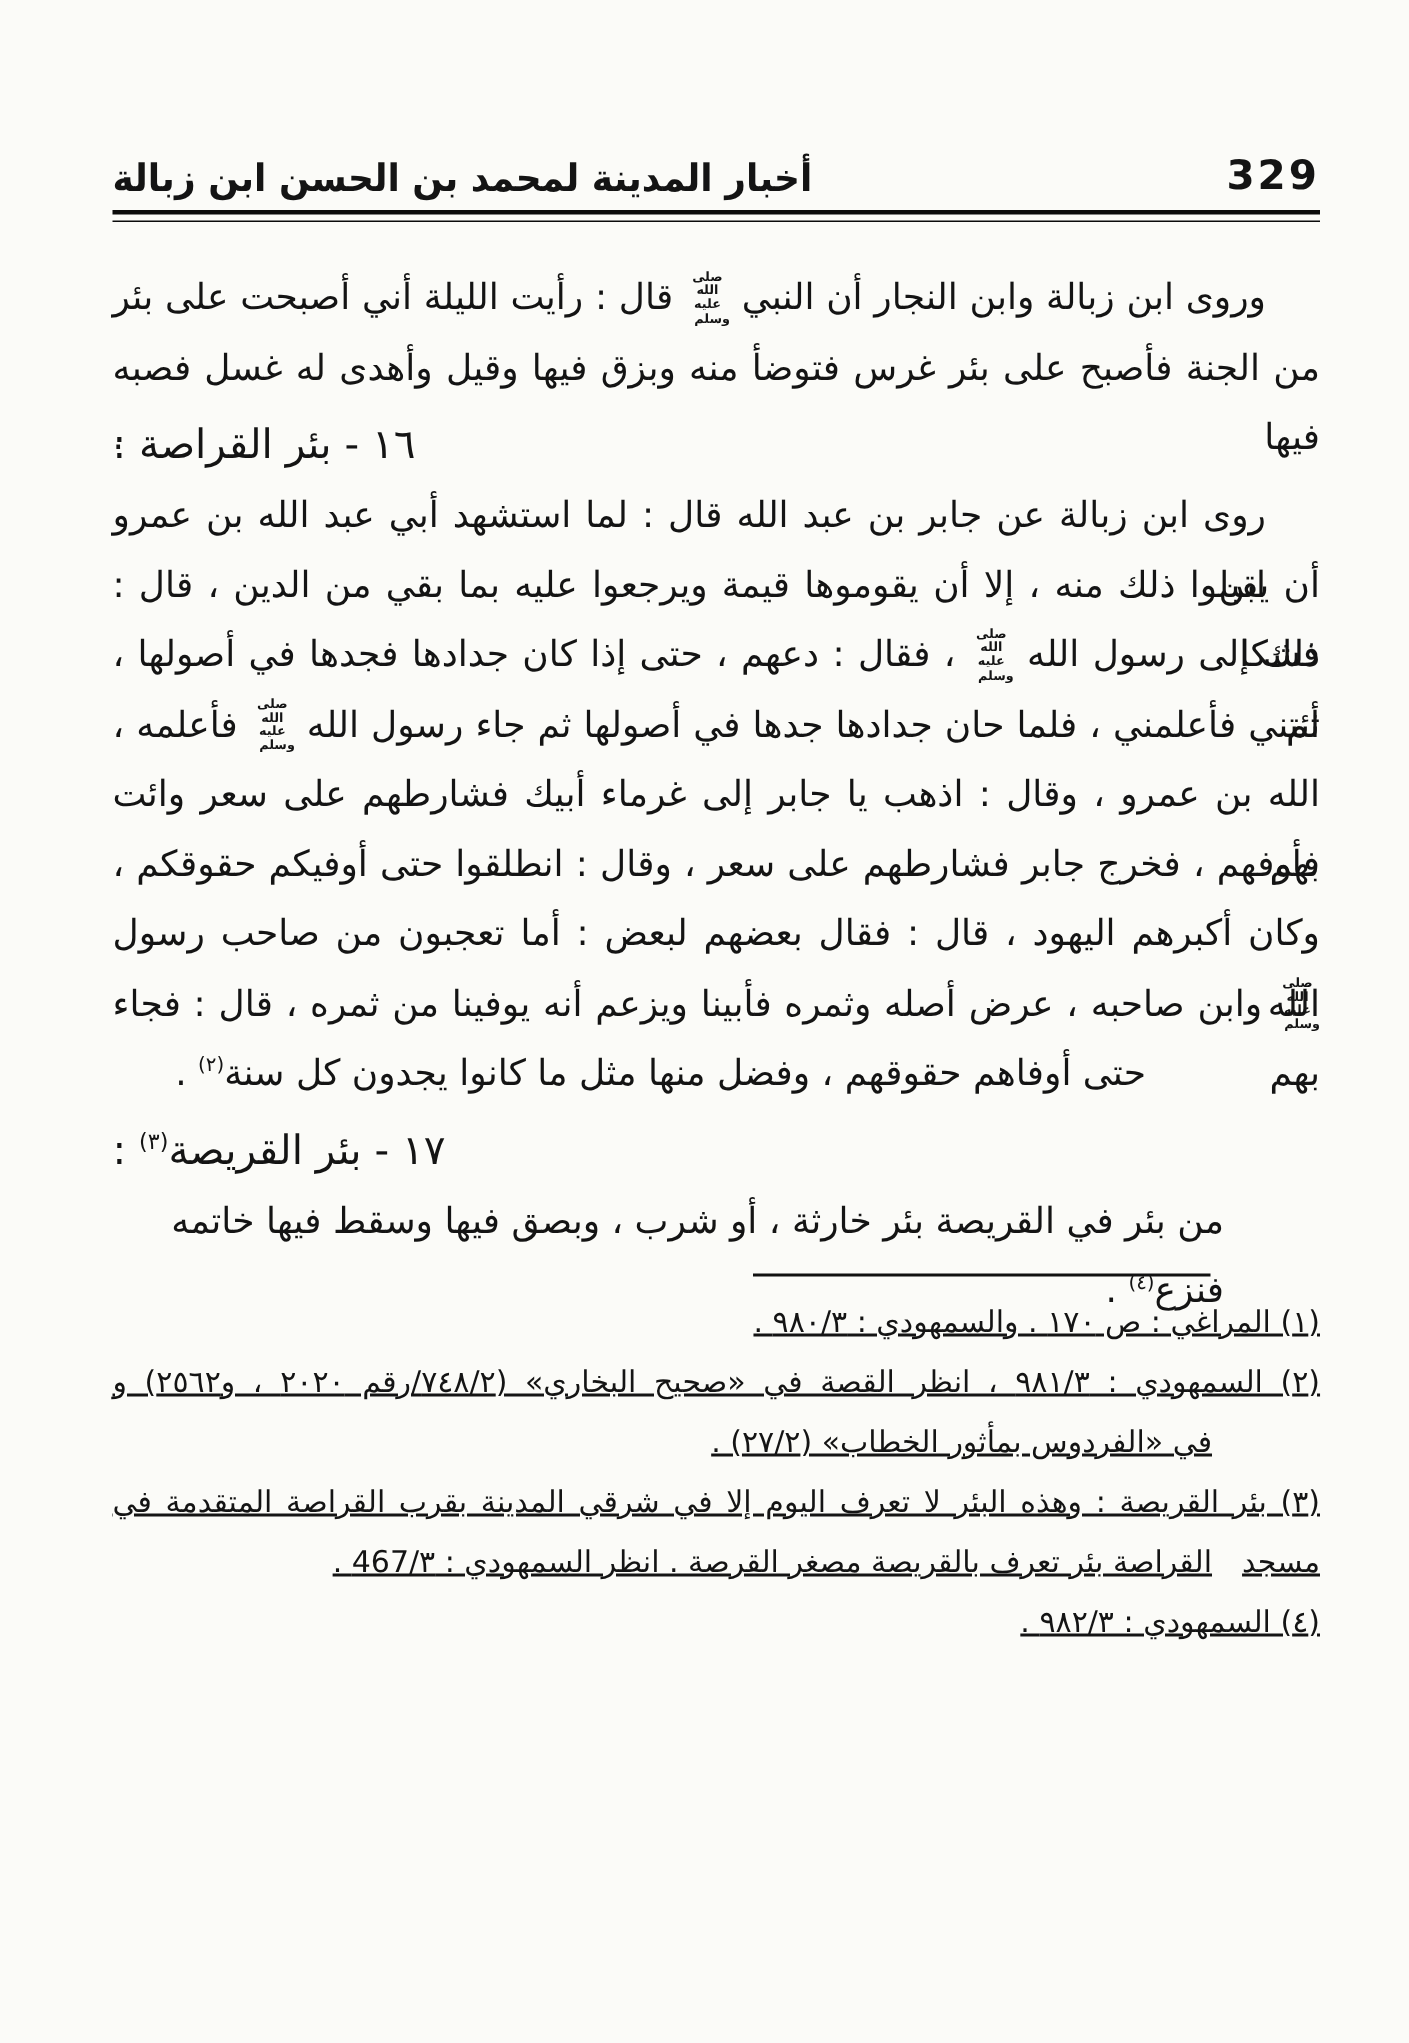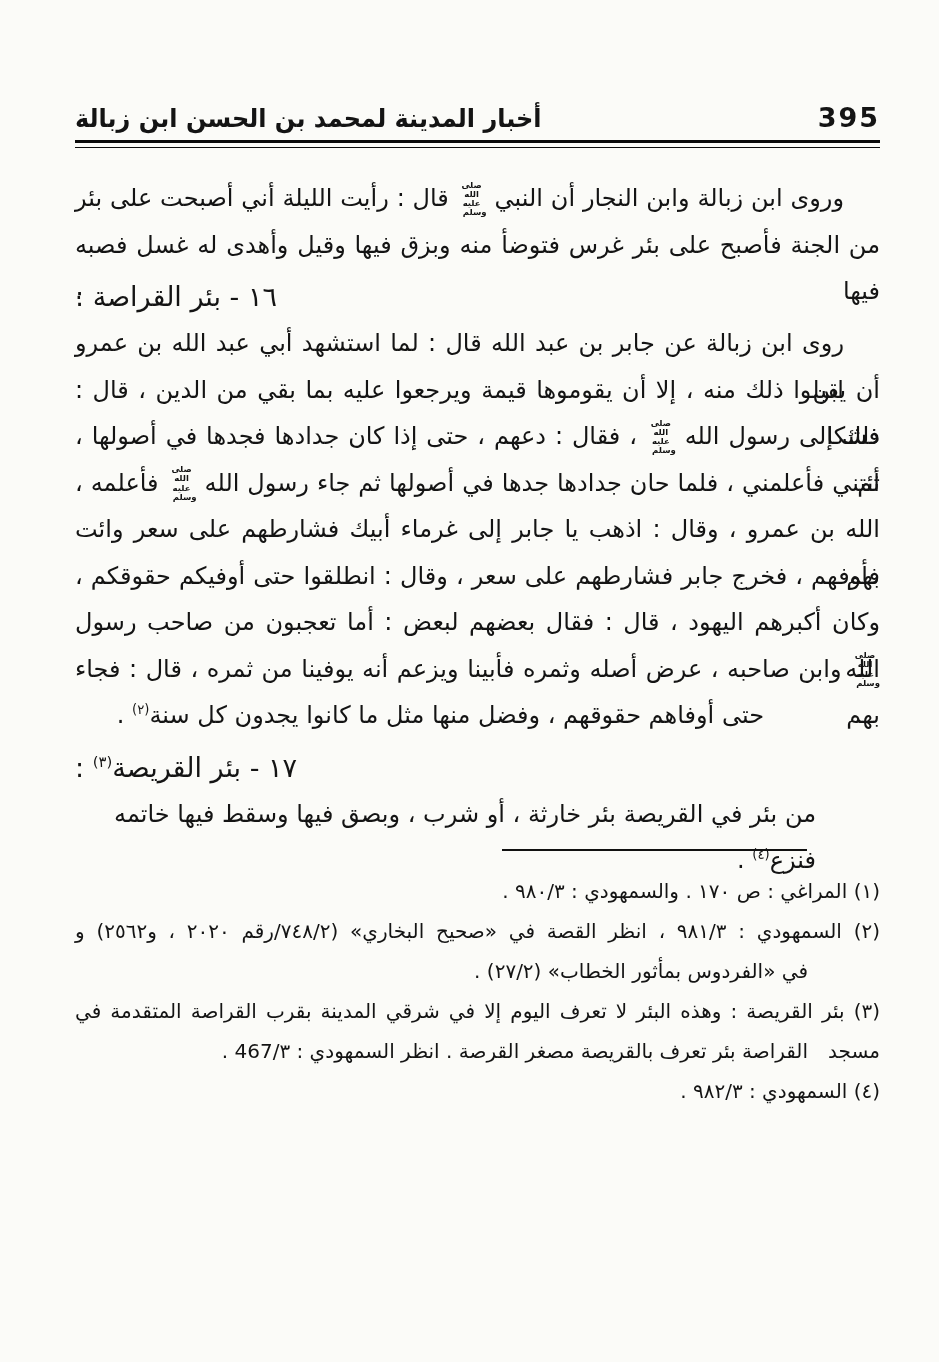--- a/index.html
+++ b/index.html
@@ -79,38 +79,38 @@
     font-weight: bold;
     white-space: normal;
   }
   
   .fn-rule {
     width: 305px;
     margin-top: 12px;
     margin-right: 73px;
     border-top: 2.5px solid #111;
   }
-  .footnotes { margin-top: 20px; }
+  .footnotes { margin-top: 10px; text-decoration: underline; }
   .fn {
     font-size: 20px;
     height: 40px;
     line-height: 40px;
     text-align: justify;
     text-align-last: justify;
   }
   .fn-end { text-align: right; text-align-last: right; }
   .fn-cont { padding-right: 72px; }
 </style>
 </head>
 <body>
 
 <div class="page">
 
   <header class="header">
-    <div class="page-number">395</div>
+    <div class="page-number">329</div>
     <div class="book-title">أخبار المدينة لمحمد بن الحسن ابن زبالة</div>
   </header>
 
   <div class="double-rule"></div>
 
   <main class="body">
 
     <div class="ln first">وروى ابن زبالة وابن النجار أن النبي <span class="saw">صلى الله عليه وسلم</span> قال : رأيت الليلة أني أصبحت على بئر</div>
     <div class="ln">من الجنة فأصبح على بئر غرس فتوضأ منه وبزق فيها وقيل وأهدى له غسل فصبه فيها .</div>
 

